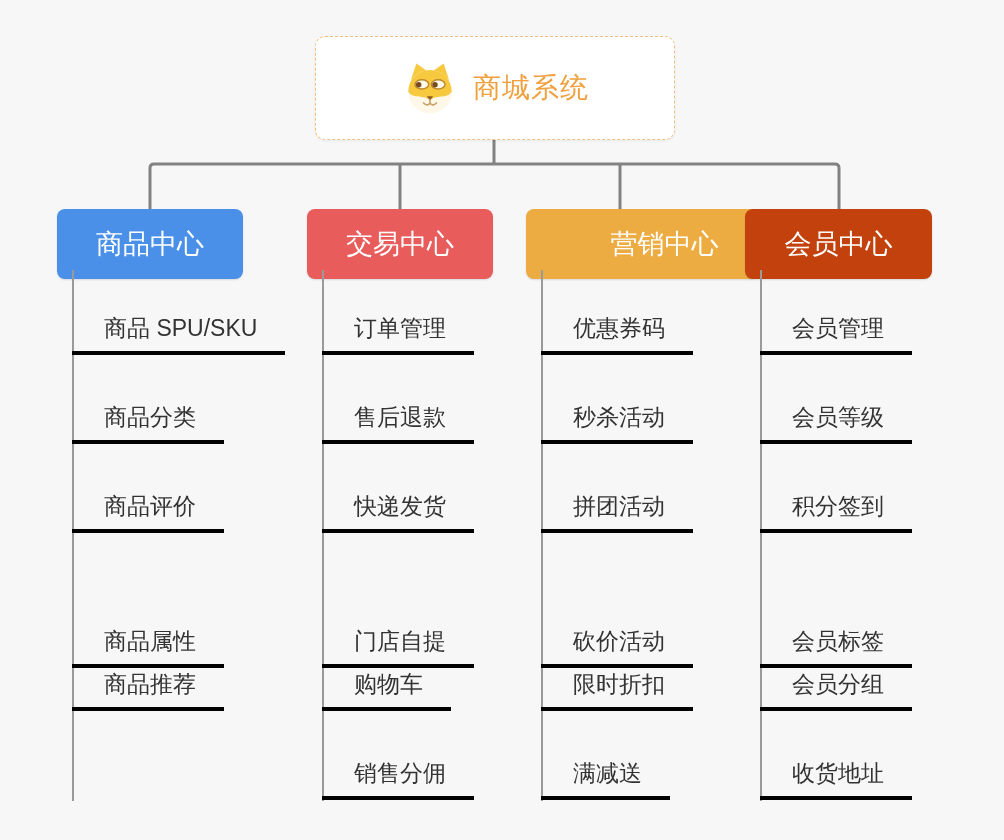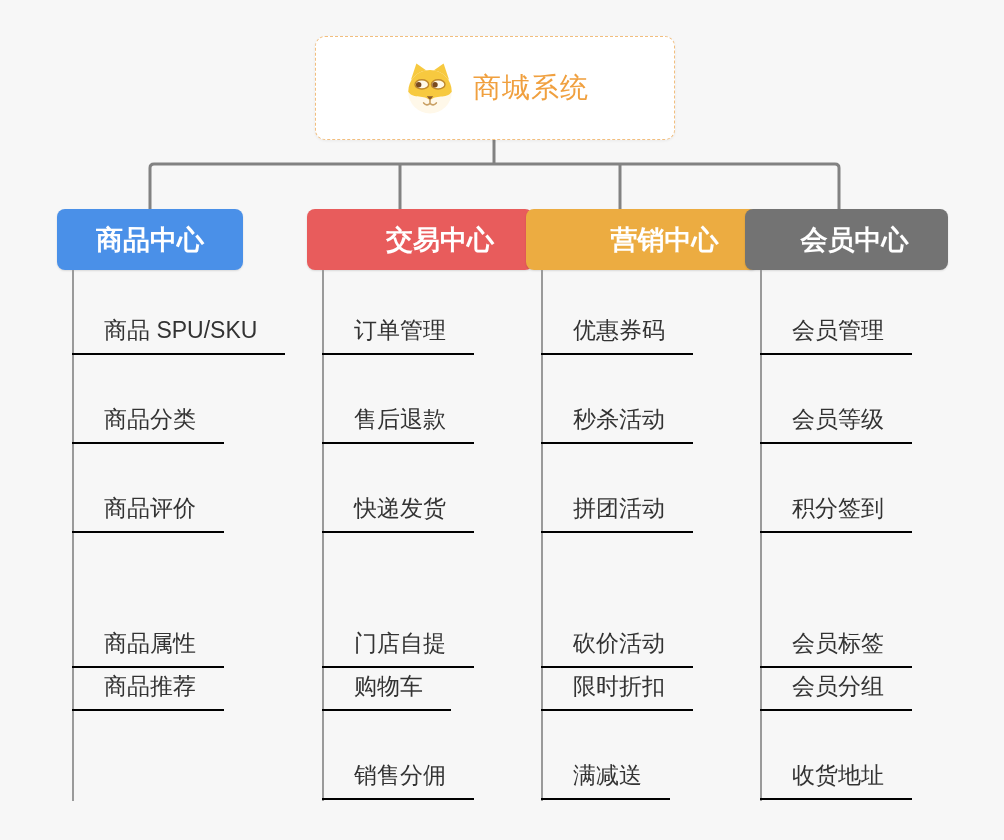--- a/index.html
+++ b/index.html
@@ -38,27 +38,26 @@
   .root-title {
     font-size: 28px;
     color: #F0A03F;
     letter-spacing: 1px;
     white-space: nowrap;
   }
   
   .branch-node {
     position: absolute;
     top: 209px;
-    height: 61px;
+    height: 70px;
     border-radius: 8px;
     display: flex;
     align-items: center;
     justify-content: center;
     box-shadow: 0 1px 2px rgba(0,0,0,0.12);
-    font-weight: bold;
   }
   .branch-label {
     color: #FFFFFF;
     font-size: 27px;
     white-space: nowrap;
   }
   .bn1 { left: 57px;  width: 186px; }
   .bn2 { left: 307px; width: 186px; }
   .bn3 { left: 526px; width: 187px; }
   .bn4 { left: 745px; width: 187px; }
@@ -75,21 +74,21 @@
   .cl3 { left: 541px; }
   .cl4 { left: 760px; }
   
   .subtopic {
     position: absolute;
     height: 44px;
     box-sizing: border-box;
     display: flex;
     align-items: flex-end;
     padding: 0 28px 7px 32px;
-    border-bottom: 2px solid #000000;
+    border-bottom: 4px solid #000000;
     font-size: 23px;
     color: #333333;
     white-space: nowrap;
   }
   .col1 { left: 72px; }
   .col2 { left: 322px; }
   .col3 { left: 541px; }
   .col4 { left: 760px; }
   .row1 { top: 311px; }
   .row2 { top: 400px; }
@@ -122,27 +121,27 @@
       <circle cx="37.5" cy="28.4" r="3" fill="#7A4A1F"></circle>
       <path d="M28.5 41 h7 l-3.5 4.5 Z" fill="#8C5A2B"></path>
       <path d="M32 45 V49 M25 48.5 Q28.5 52.5 32 49 Q35.5 52.5 39 48.5" stroke="#C9A064" stroke-width="1.8" fill="none" stroke-linecap="round"></path>
     </svg>
     <span class="root-title">商城系统</span>
   </div>
 
   <div class="branch-node bn1" style="background-color: rgb(74, 144, 232);">
     <span class="branch-label">商品中心</span>
   </div>
-  <div class="branch-node bn2" style="background-color: rgb(232, 92, 92); padding-left: 40px;">
+  <div class="branch-node bn2" style="background-color: rgb(232, 92, 92);">
     <span class="branch-label">交易中心</span>
   </div>
   <div class="branch-node bn3" style="background-color: rgb(236, 172, 65); padding-left: 45px;">
     <span class="branch-label">营销中心</span>
   </div>
-  <div class="branch-node bn4" style="background-color: #737373; padding-left: 16px;">
+  <div class="branch-node bn4" style="background-color: #c2410c;">
     <span class="branch-label">会员中心</span>
   </div>
 
   <div class="branch-column-line cl1"></div>
   <div class="branch-column-line cl2"></div>
   <div class="branch-column-line cl3"></div>
   <div class="branch-column-line cl4"></div>
 
   <div class="subtopic col1 row1">商品 SPU/SKU</div>
   <div class="subtopic col1 row2">商品分类</div>

